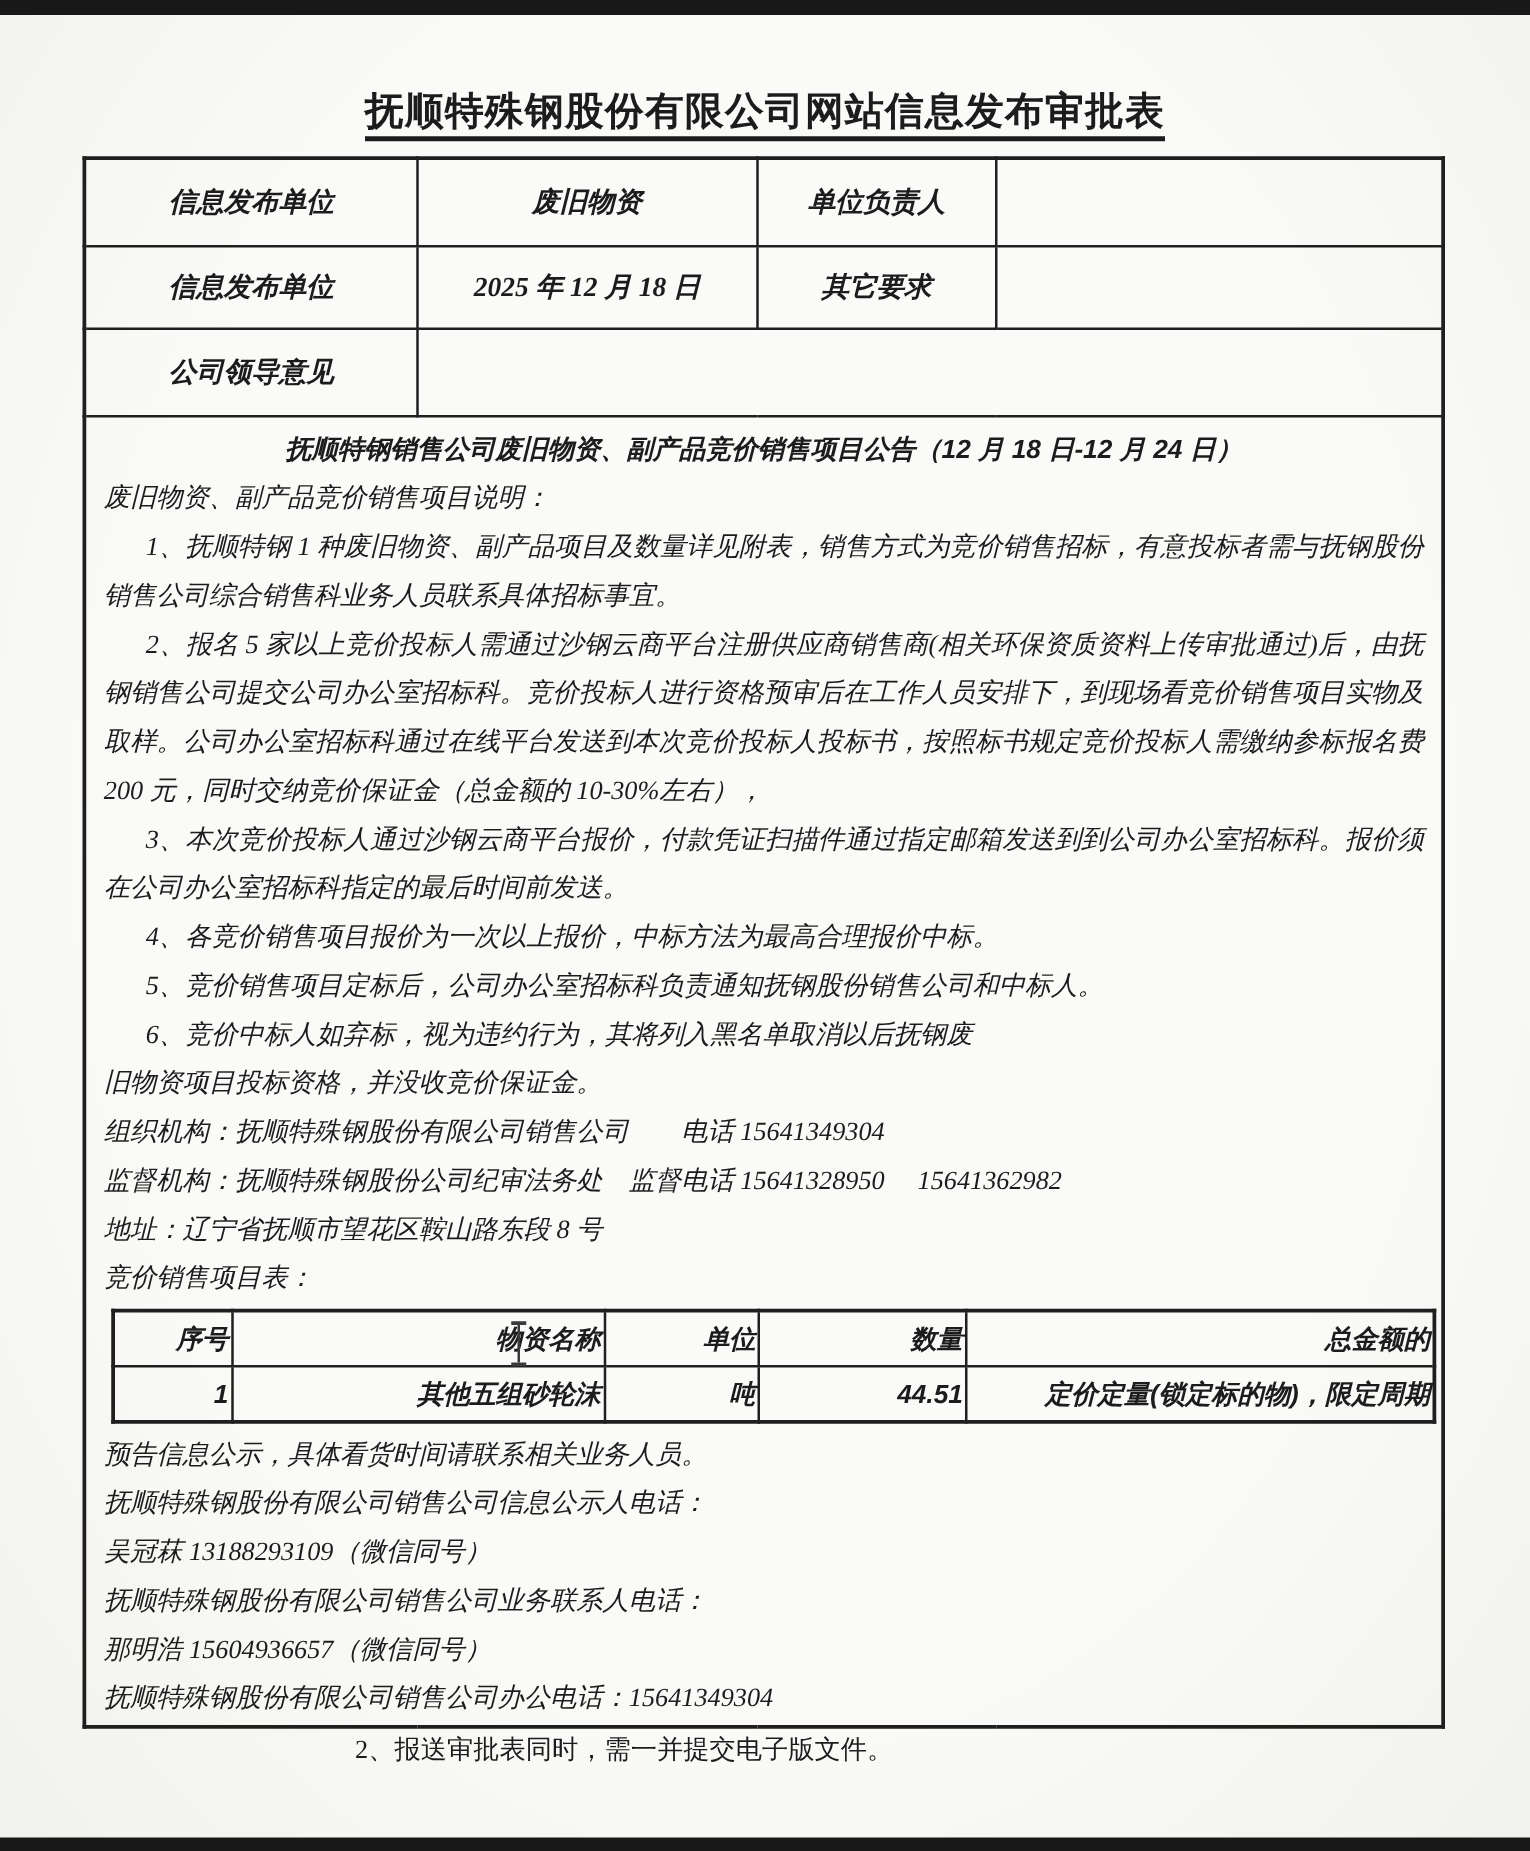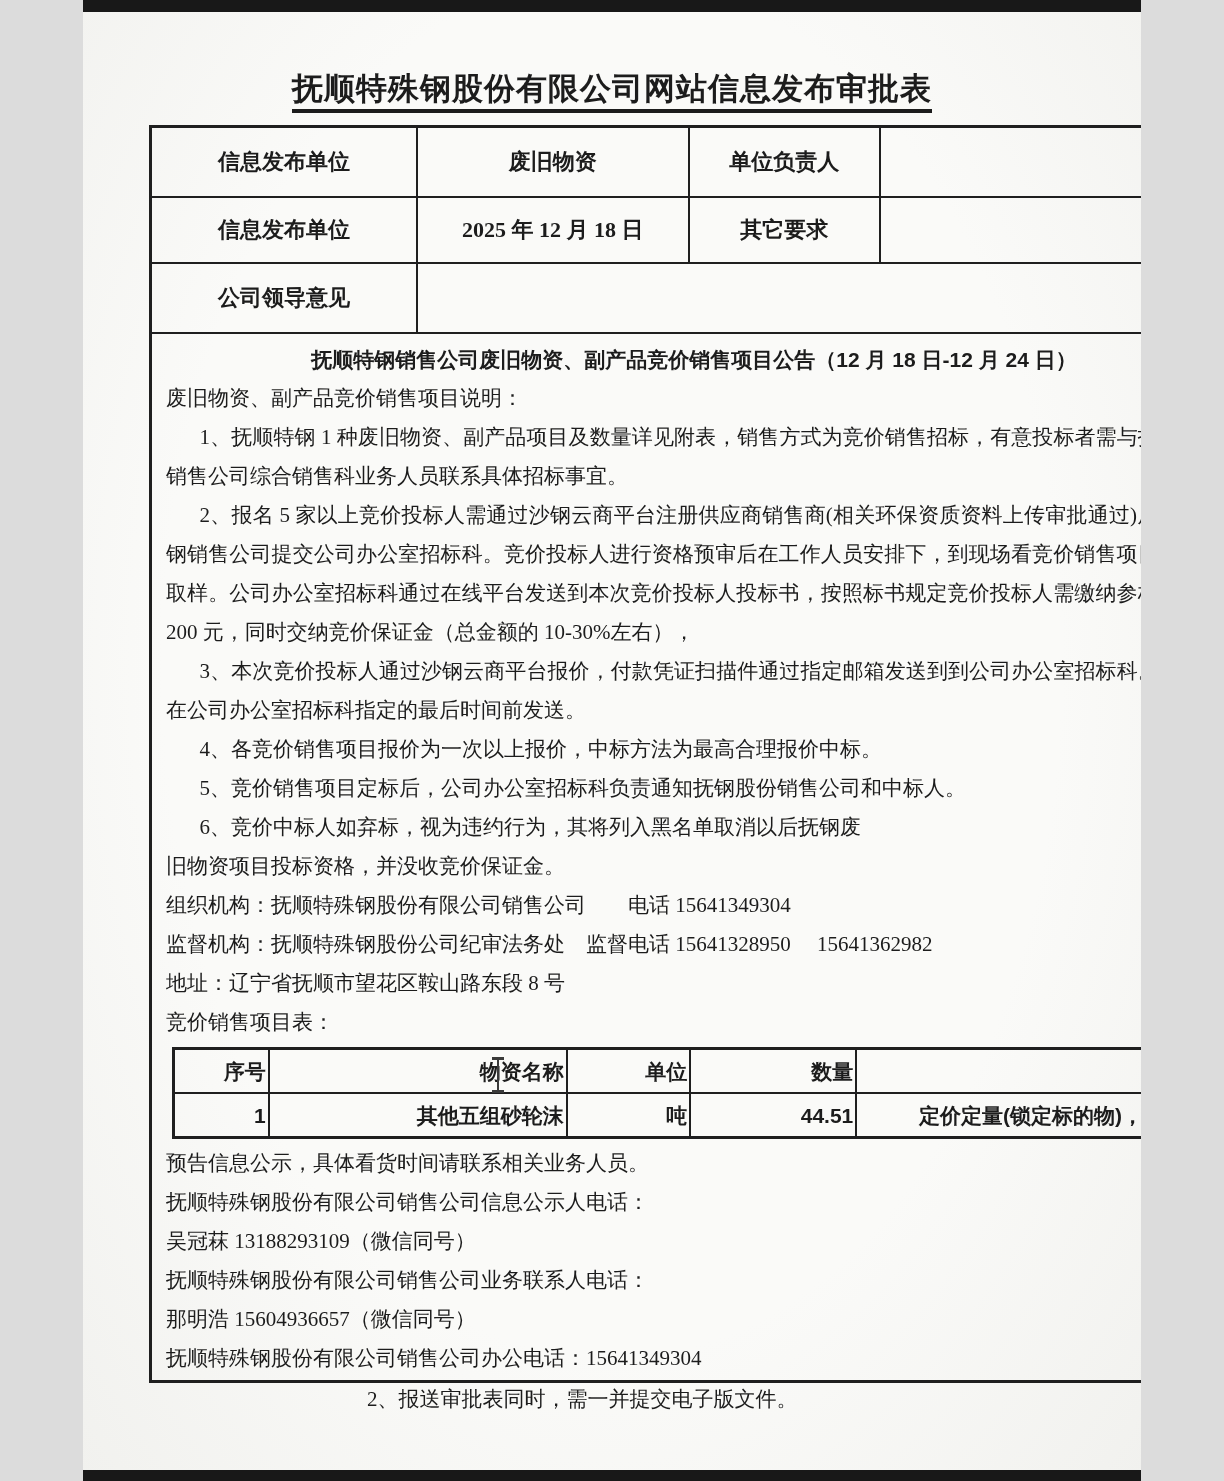--- a/index.html
+++ b/index.html
@@ -1,18 +1,18 @@
 <!DOCTYPE html>
 <html><head>
 <meta charset="utf-8">
 <style>
   html,body { margin:0; padding:0; background:#dcdcdc; }
   .page {
     position:relative;
-    width:1058px; height:1481px;
+    width:1224px; height:1481px;
     margin:0 auto;
     background:radial-gradient(ellipse at 50% 45%, #fafaf8 60%, #f1f1ee 100%);
     color:#1c1c1c;
     font-family:"Liberation Serif","DejaVu Serif",serif;
     overflow:hidden;
   }
   .bar { position:absolute; left:0; width:100%; background:#181818; }
   .bar.top { top:0; height:12px; }
   .bar.bottom { bottom:0; height:11px; }
 
@@ -22,21 +22,21 @@
     font-family:"Liberation Sans","DejaVu Sans",sans-serif;
     font-size:31px; font-weight:bold; letter-spacing:1px;
   }
   .doc-title span { border-bottom:4px solid #1c1c1c; padding-bottom:3px; }
 
   table.outer {
     position:absolute; top:125px; left:66px; width:1090px;
     border-collapse:collapse; table-layout:fixed;
     border:3px solid #1f1f1f;
   }
-  table.outer td { border:2px solid #1f1f1f; vertical-align:middle; }
+  table.outer td { border:2px solid #1f1f1f; vertical-align:middle;font-style:italic; }
   .hei { font-family:"Liberation Sans","DejaVu Sans",sans-serif; font-weight:bold; }
   td.lbl, td.val { text-align:center; font-size:22px; }
   tr.r1 td { height:66px; }
   tr.r2 td { height:62px; }
   tr.r3 td { height:66px; }
 
   td.bigcell {
     padding:6px 14px 2px 14px;
     font-size:21px; line-height:39px;
     text-align:justify; vertical-align:top;

